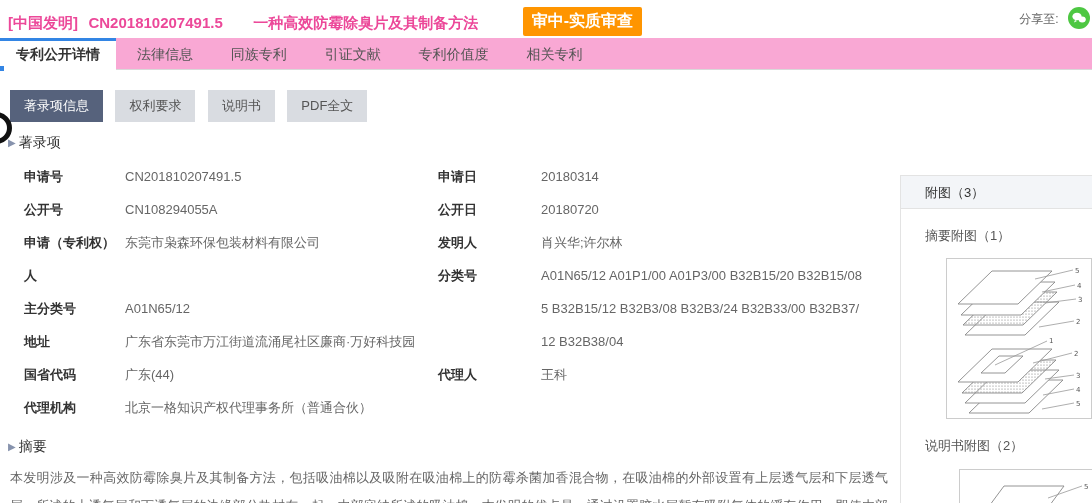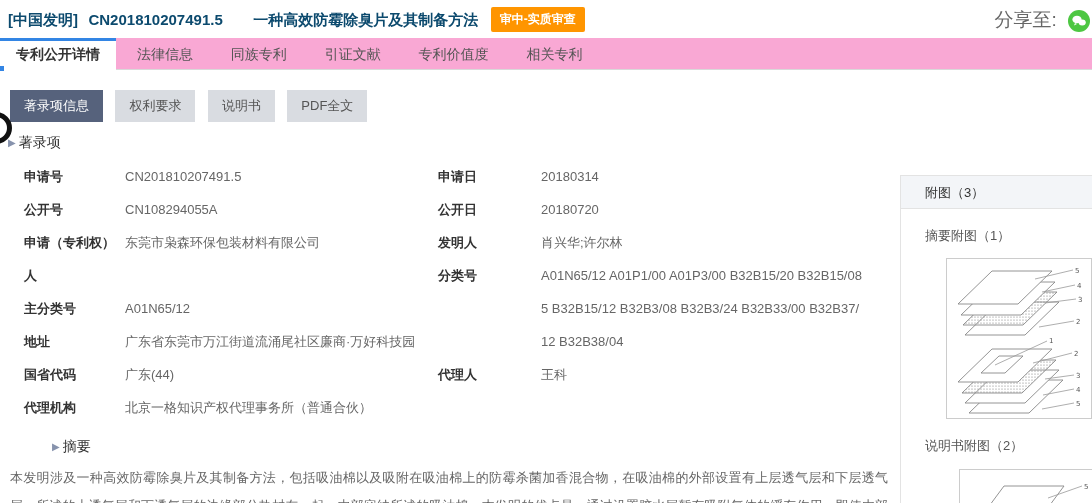--- a/index.html
+++ b/index.html
@@ -2,25 +2,25 @@
 <html><head>
 <meta charset="utf-8">
 <style>
   * { margin:0; padding:0; box-sizing:border-box; }
   html,body { width:1092px; height:503px; overflow:hidden; background:#fff;
     font-family:"Liberation Sans","DejaVu Sans",sans-serif; }
   .page { position:relative; width:1092px; height:503px; background:#fff; }
 
   
   .top-header { height:38px; padding:7px 0 0 8px; position:relative; white-space:nowrap; }
-  .title-part { font-size:15px; font-weight:bold; color:#0c4a6e; }
+  .title-part { font-size:15px; font-weight:bold; color:#ec4899; }
   .title-name { margin-left:26px; }
-  .status-badge { display:inline-block; margin-left:8px; background:#ff9500; color:#fff;
-    font-size:12px; font-weight:bold; padding:4px 9px; border-radius:2px; vertical-align:2px; }
-  .share-box { position:absolute; right:2px; top:7px; font-size:19px; color:#666; }
+  .status-badge { display:inline-block; margin-left:40px; background:#ff9500; color:#fff;
+    font-size:16px; font-weight:bold; padding:4px 9px; border-radius:2px; vertical-align:2px; }
+  .share-box { position:absolute; right:2px; top:7px; font-size:12px; color:#666; }
   .share-box .wechat { display:inline-block; width:22px; height:22px; vertical-align:-6px; margin-left:6px; }
 
   
   .tabbar { height:32px; background:#f9a8d4; border-bottom:1px solid #d9d9d9; font-size:14px; }
   .tab { display:inline-block; height:32px; line-height:32px; padding:0 17px; color:#555; cursor:pointer; vertical-align:top; }
   .tab.active { background:#fff; border-top:3px solid #3385e4; line-height:27px; padding:0 16px;
     font-weight:bold; color:#333; }
   .tab-frag { position:absolute; left:0; top:66px; width:4px; height:5px; background:#3385e4; }
 
   
@@ -166,21 +166,21 @@
             <span class="lbl">分类号</span>
             <span class="val multiline">A01N65/12 A01P1/00 A01P3/00 B32B15/20 B32B15/085 B32B15/12 B32B3/08 B32B3/24 B32B33/00 B32B37/12 B32B38/04</span>
           </div>
           <div class="bib-row">
             <span class="lbl">代理人</span>
             <span class="val">王科</span>
           </div>
         </div>
       </div>
 
-      <div class="sec-head" style="margin-top:14px;margin-left:44px;">
+      <div class="sec-head" style="margin-top:14px;">
         <span class="sec-arrow">▶</span><span>摘要</span>
       </div>
       <div class="abstract-text">本发明涉及一种高效防霉除臭片及其制备方法，包括吸油棉以及吸附在吸油棉上的防霉杀菌加香混合物，在吸油棉的外部设置有上层透气层和下层透气层，所述的上透气层和下透气层的边缘部分热封在一起，中部容纳所述的吸油棉。本发明的优点是：通过设置胶水层暂存吸附气体的缓存作用，即使内部的除臭片吸附的气体释放完了，两侧的胶水层暂存吸附气体也能继续维持释放，形成相当于以前的两倍以上的释放效果，释放时间长；挥发出来的气体通过的透气孔的孔径逐渐变窄，对气体形成阻隔，延长气体释放时通过的路径，降低透气性。而且剂量大小可控，潮湿的环境下能够防止各种大小物件发霉，克服了现</div>
     </div>
 
     <div class="sidebar">
       <div class="sidebar-head">附图（3）</div>
 
       <div class="fig-label">摘要附图（1）</div>
       <div class="fig-box fig1">

